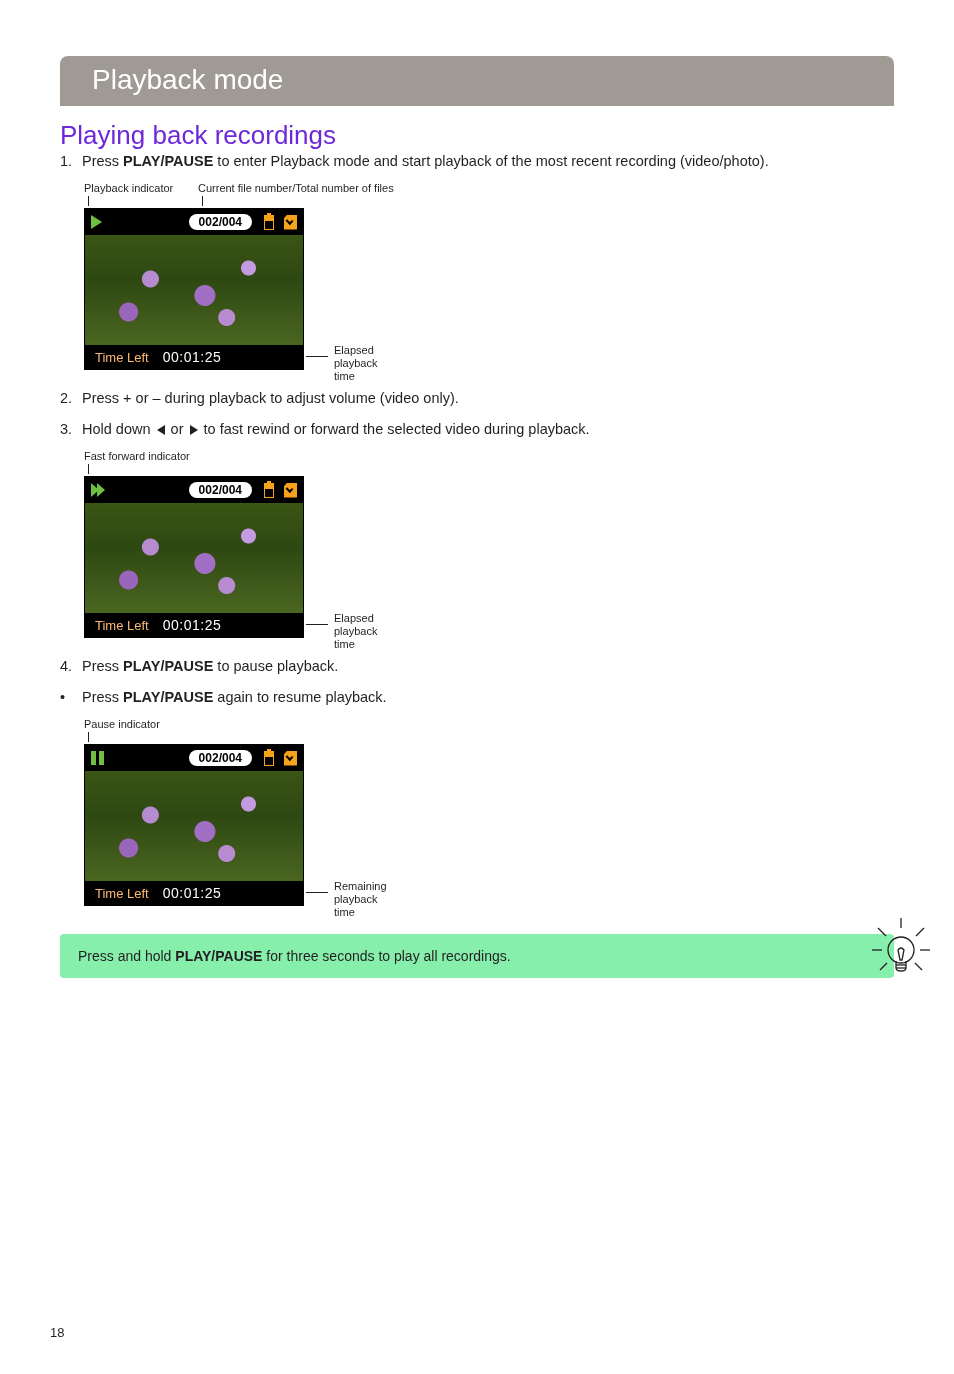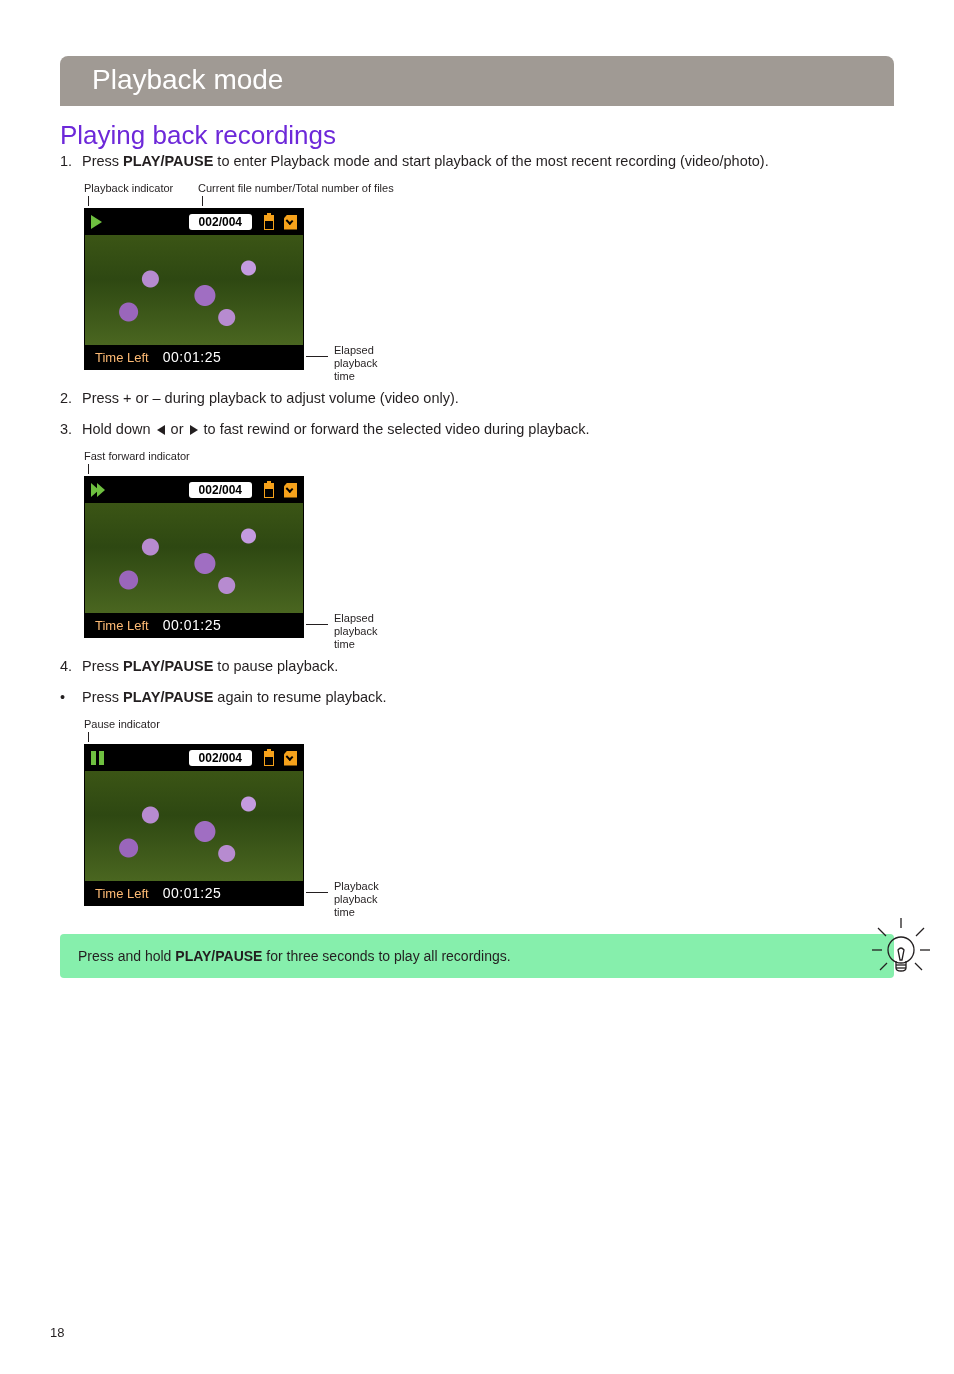--- a/index.html
+++ b/index.html
@@ -69,21 +69,21 @@
     margin-right: -2px;
   }
   .pausebars { display: flex; gap: 3px; }
   .pausebars .b { width: 5px; height: 14px; background: #6fc040; }
   .filecount {
     background: #fff;
     color: #000;
     font-size: 12px;
     font-weight: 600;
     padding: 1px 10px;
-    border-radius: 3px;
+    border-radius: 8px;
     margin-left: auto;
   }
   .batt {
     width: 10px; height: 15px;
     border: 1px solid #f6a21b;
     background: linear-gradient(#f6a21b 40%, #000 40%);
     position: relative;
     margin-left: 4px;
   }
   .batt::before { content:""; position:absolute; top:-3px; left:2px; width:4px; height:2px; background:#f6a21b; }
@@ -272,21 +272,21 @@
         <span class="batt"></span>
         <span class="sd"></span>
       </div>
       <div class="lcd-img"></div>
       <div class="lcd-bottom">
         <span class="tl">Time Left</span>
         <span class="time">00:01:25</span>
       </div>
     </div>
     <div class="anno-line" style="left:222px; top:148px; width:22px; height:1px;"></div>
-    <div class="side-anno" style="left:250px; top:136px;">Playback playback time</div>
+    <div class="side-anno" style="left:250px; top:136px;">Remaining playback time</div>
   </div>
 </div>
 
 <div class="tip-bar">
   <span>Press and hold </span><strong>PLAY/PAUSE</strong><span> for three seconds to play all recordings.</span>
   <svg class="tip-bulb" viewBox="0 0 66 66">
     <g stroke="#231f20" stroke-width="1.3" fill="none">
       <line x1="33" y1="2" x2="33" y2="12"></line>
       <line x1="10" y1="12" x2="18" y2="20"></line>
       <line x1="56" y1="12" x2="48" y2="20"></line>

